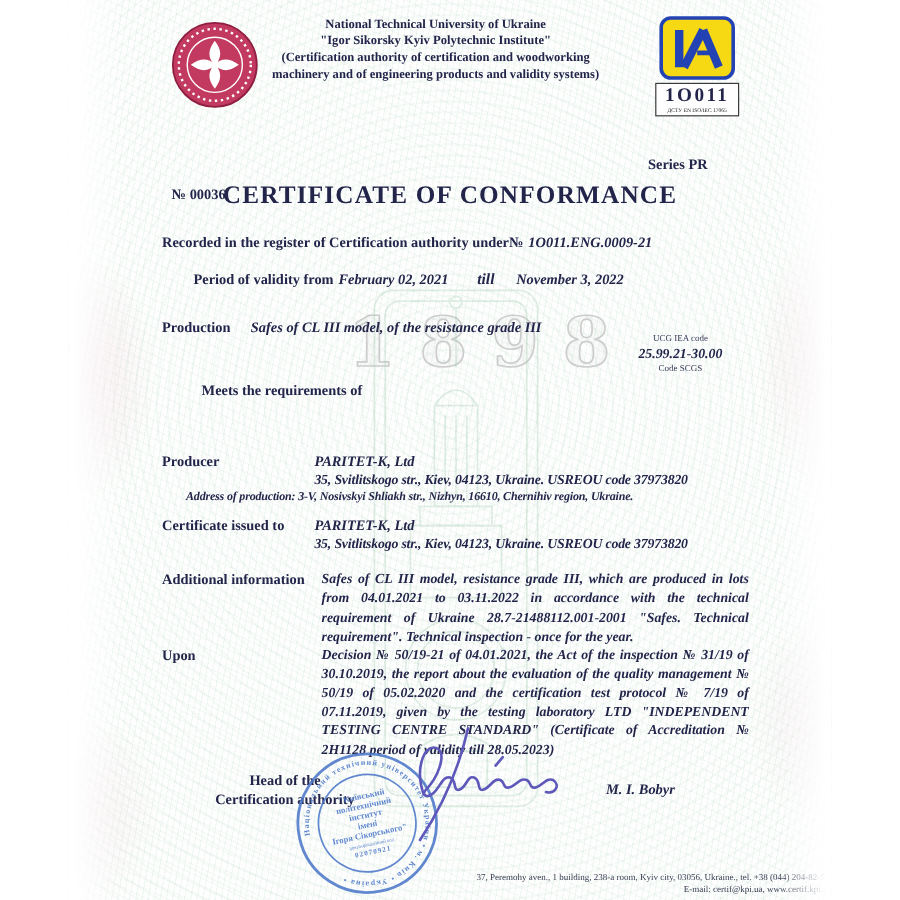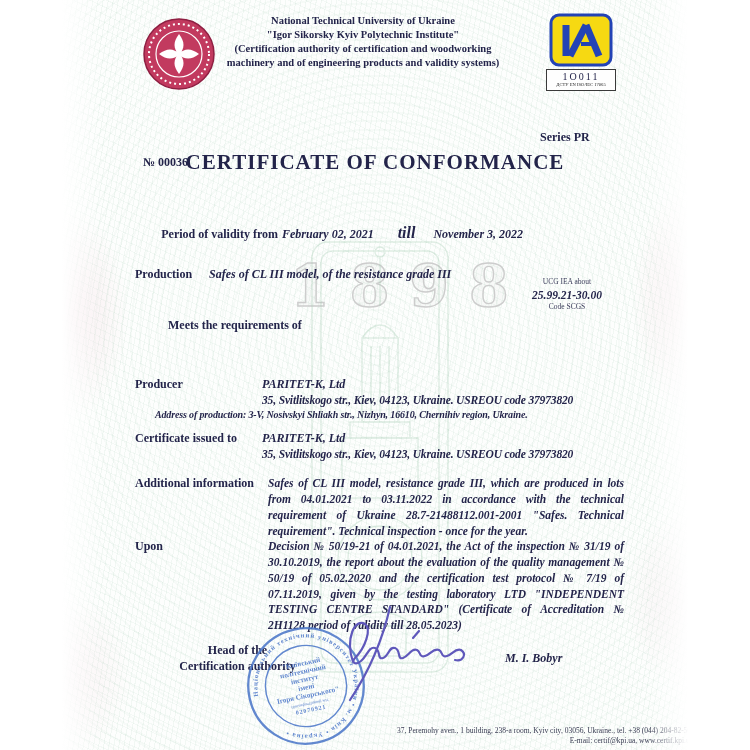--- a/index.html
+++ b/index.html
@@ -28,21 +28,21 @@
   .tight{white-space:nowrap;letter-spacing:-0.15px;}
   .codes{width:110px;text-align:center;}
   .codes .small{font-size:7.5px;font-weight:normal;color:#3a3c5a;}
   .codes .big{font-size:11.5px;font-weight:bold;font-style:italic;margin:3px 0 1px 0;}
   .wm-year{font-size:57px;font-weight:bold;letter-spacing:20px;color:rgba(170,170,170,0.06);
            -webkit-text-stroke:1.4px #cdcdcd;font-family:"DejaVu Serif",serif;}
   .footer{width:636px;text-align:right;font-size:7.5px;line-height:1.35;color:#383b52;}
   .headof{width:165px;text-align:center;font-weight:bold;font-size:12px;line-height:1.35;}
   .signer{font-weight:bold;font-style:italic;font-size:12px;}
   .acc-box{width:68px;background:#fefefe;border:1px solid #3a3a3a;text-align:center;padding:1px 0 2px 0;}
-  .acc-code{font-weight:normal;font-size:10px;letter-spacing:2px;line-height:1.1;}
+  .acc-code{font-weight:bold;font-size:16px;letter-spacing:2px;line-height:1.1;}
   .acc-std{font-size:4.6px;line-height:1.2;color:#222;}
 </style>
 </head>
 <body>
 
 <div class="page">
   <div class="paper">
 
     <div class="abs wm-year" style="left:233px;top:252px;">1898</div>
     <svg class="abs" style="left:243px;top:228px;opacity:.30;" width="160" height="470" viewBox="0 0 160 470">
@@ -98,35 +98,39 @@
     <div class="abs acc-box" style="left:489px;top:69px;">
       <div class="acc-code">1О011</div>
       <div class="acc-std">ДСТУ EN ISO/IEC 17065</div>
     </div>
 
     <div class="abs lbl" style="left:86px;top:118px;margin-top:37px;">№ 00036</div>
     <div class="abs lbl" style="left:483px;top:130px;">Series PR</div>
 
     <div class="abs title" style="left:0;top:150px;">CERTIFICATE OF CONFORMANCE</div>
 
+    <div class="abs" style="left:78px;top:193px;white-space:nowrap;">
+      <span class="lbl">Recorded in the register of Certification authority under№</span>
+      <span class="val" style="font-size:12px;">1О011.ENG.0009-21</span>
+    </div>
 
     <div class="abs" style="left:78px;top:224px;white-space:nowrap;">
       <span class="lbl" style="display:inline-block;width:143px;text-align:right;">Period of validity from</span>
       <span class="val" style="font-size:12px;">February 02, 2021</span>
-      <span class="val" style="font-size:16px;margin:0 14px 0 20px;">till</span>
+      <span class="val" style="font-size:13px;margin:0 14px 0 20px;">till</span>
       <span class="val" style="font-size:12px;">November 3, 2022</span>
     </div>
 
     <div class="abs" style="left:78px;top:264px;white-space:nowrap;">
       <span class="lbl" style="display:inline-block;width:70px;">Production</span>
       <span class="val" style="font-size:12px;">Safes of CL III model, of the resistance grade III</span>
     </div>
 
     <div class="abs codes" style="left:455px;top:277px;">
-      <div class="small">UCG IEA about</div>
+      <div class="small">UCG IEA code</div>
       <div class="big">25.99.21-30.00</div>
       <div class="small">Code SCGS</div>
     </div>
 
     <div class="abs lbl" style="left:78px;top:318px;margin-left:33px;">Meets the requirements of</div>
 
     <div class="abs lbl" style="left:78px;top:377px;">Producer</div>
     <div class="abs" style="left:205px;top:377px;width:380px;">
       <div class="val" style="font-size:12px;">PARITET-K, Ltd</div>
       <div class="val tight" style="margin-top:2px;">35, Svitlitskogo str., Kiev, 04123, Ukraine. USREOU code 37973820</div>

